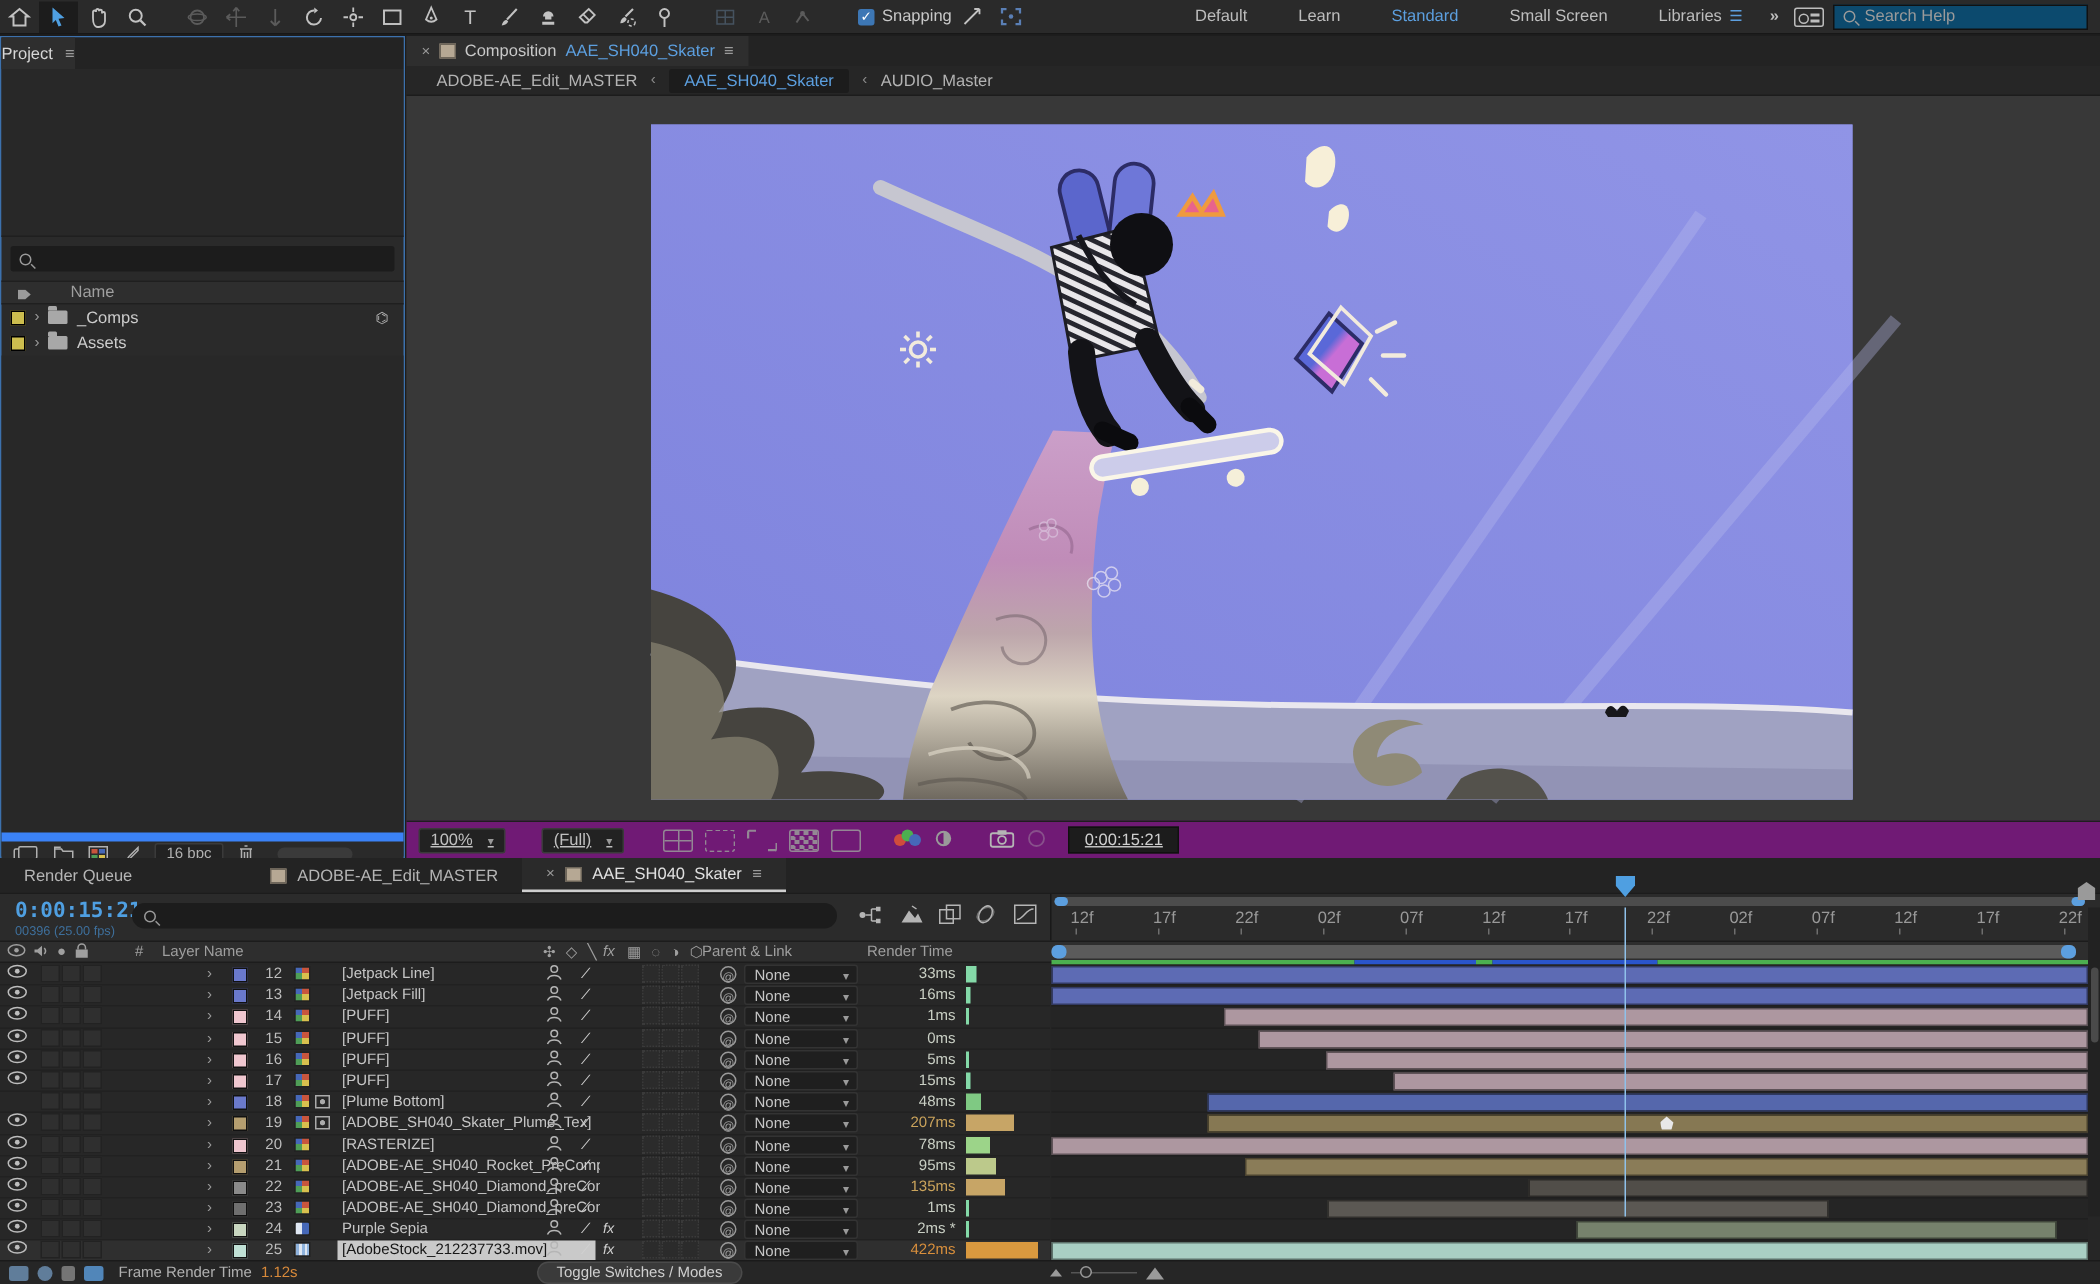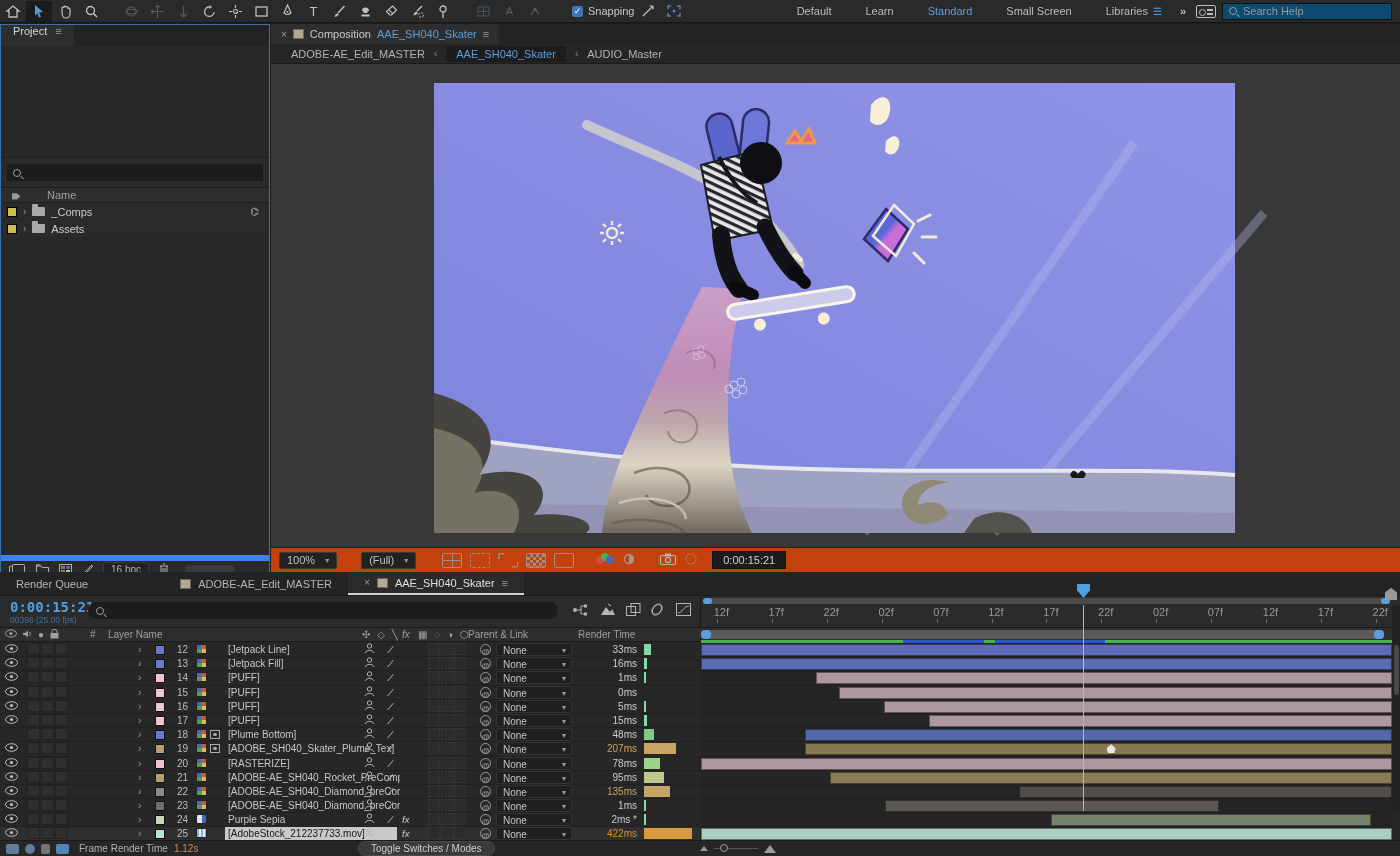--- a/index.html
+++ b/index.html
@@ -22,21 +22,21 @@
   .ws-more{color:#bdbdbd;padding:0 10px;font-weight:bold;}
   #help-search{width:170px;height:17px;background:#0c4a6e;border:1px solid #111;display:flex;align-items:center;gap:6px;padding:0 6px;color:#9a9a9a;margin:0 8px 0 6px;}
   .mag{width:8px;height:8px;border:1.4px solid #9a9a9a;border-radius:50%;position:relative;flex:none;}
   .mag::after{content:"";position:absolute;width:4px;height:1.4px;background:#9a9a9a;transform:rotate(45deg);left:6px;top:7px;}
   .idcard{width:20px;height:13px;border:1.4px solid #bdbdbd;border-radius:2px;position:relative;}
   .idcard::before{content:"";position:absolute;left:2px;top:3px;width:5px;height:5px;border-radius:50%;border:1px solid #bdbdbd;}
   .idcard::after{content:"";position:absolute;right:2px;top:3px;width:6px;height:2px;background:#bdbdbd;box-shadow:0 4px 0 #bdbdbd;}
   
   #project{left:0;top:24px;width:270px;height:548px;background:#2a2a2a;border:1px solid #3c71ad;}
   .pj-tabs{height:21px;background:#232323;display:flex;}
-  .pj-tab{background:#2e2e2e;padding:0 12px;display:flex;gap:8px;color:#d6d6d6;}
+  .pj-tab{background:#2e2e2e;padding:0 0;display:flex;align-items:center;gap:8px;color:#d6d6d6;}
   .burger{color:#9a9a9a;letter-spacing:0;}
   .pj-preview{height:112px;background:#282828;border-bottom:1px solid #1f1f1f;}
   .pj-search{margin:6px 6px;height:17px;background:#1c1c1c;border-radius:2px;display:flex;align-items:center;padding:0 6px;gap:4px;}
   .pj-head{height:16px;background:#2e2e2e;border-top:1px solid #1f1f1f;border-bottom:1px solid #1f1f1f;display:flex;align-items:center;color:#9f9f9f;}
   .tagcol{width:30px;display:flex;justify-content:center;}
   .tagic{width:9px;height:9px;background:#9a9a9a;clip-path:polygon(0 30%,60% 30%,100% 65%,60% 100%,0 100%);}
   .pj-row{height:17px;display:flex;align-items:center;gap:6px;padding-left:6px;color:#cccccc;}
   .sw-y{width:10px;height:10px;background:#cdbe4e;border:1px solid #000;flex:none;}
   .chev{color:#9a9a9a;font-size:10px;}
   .folder{width:13px;height:9px;background:#a8a8a8;position:relative;border-radius:1px;flex:none;}
@@ -51,21 +51,21 @@
   .cp-tabs{height:20px;background:#232323;display:flex;align-items:center;}
   .cp-tab{background:#2e2e2e;height:20px;display:flex;align-items:center;gap:6px;padding:0 10px;}
   .close-x{color:#9a9a9a;font-size:10px;}
   .compic{width:11px;height:10px;background:#b6a894;border:1px solid #6e665a;}
   .blue-t{color:#5c9fdf;}
   .crumbs{height:20px;background:#262626;border-bottom:1px solid #1c1c1c;display:flex;align-items:center;gap:9px;padding-left:20px;color:#b3b3b3;}
   .crumb-sep{color:#8a8a8a;font-size:10px;}
   .crumb.active{background:#1c1c1c;color:#5c9fdf;padding:2px 10px;border-radius:2px;}
   .viewer{position:absolute;left:0;top:40px;width:1129px;height:483px;background:#383838;}
   #canvas{position:absolute;left:163px;top:19px;width:801px;height:450px;background:#8186e1;}
-  .cp-bottom{position:absolute;left:0;bottom:0;width:1129px;height:25px;background:#c2410c;border-top:1px solid #1e1e1e;display:flex;align-items:center;gap:8px;padding:0 8px;color:#c0c0c0;}
+  .cp-bottom{position:absolute;left:0;bottom:0;width:1129px;height:25px;background:#701a75;border-top:1px solid #1e1e1e;display:flex;align-items:center;gap:8px;padding:0 8px;color:#c0c0c0;text-decoration:underline;}
   .dd-box{background:#222;border:1px solid #3a3a3a;border-radius:2px;height:17px;display:flex;align-items:center;gap:10px;padding:0 7px;}
   .caret{font-size:8px;color:#9a9a9a;}
   .vicon{width:20px;height:15px;border:1px solid #9a9a9a;border-radius:2px;opacity:.85;}
   .vicon.corners{border:none;background:
     linear-gradient(#9a9a9a,#9a9a9a) left top/6px 1.5px no-repeat,
     linear-gradient(#9a9a9a,#9a9a9a) left top/1.5px 6px no-repeat,
     linear-gradient(#9a9a9a,#9a9a9a) right bottom/6px 1.5px no-repeat,
     linear-gradient(#9a9a9a,#9a9a9a) right bottom/1.5px 6px no-repeat;}
   .rgbdots{width:18px;height:14px;position:relative;}
   .rgbdots i{position:absolute;width:8px;height:8px;border-radius:50%;}

